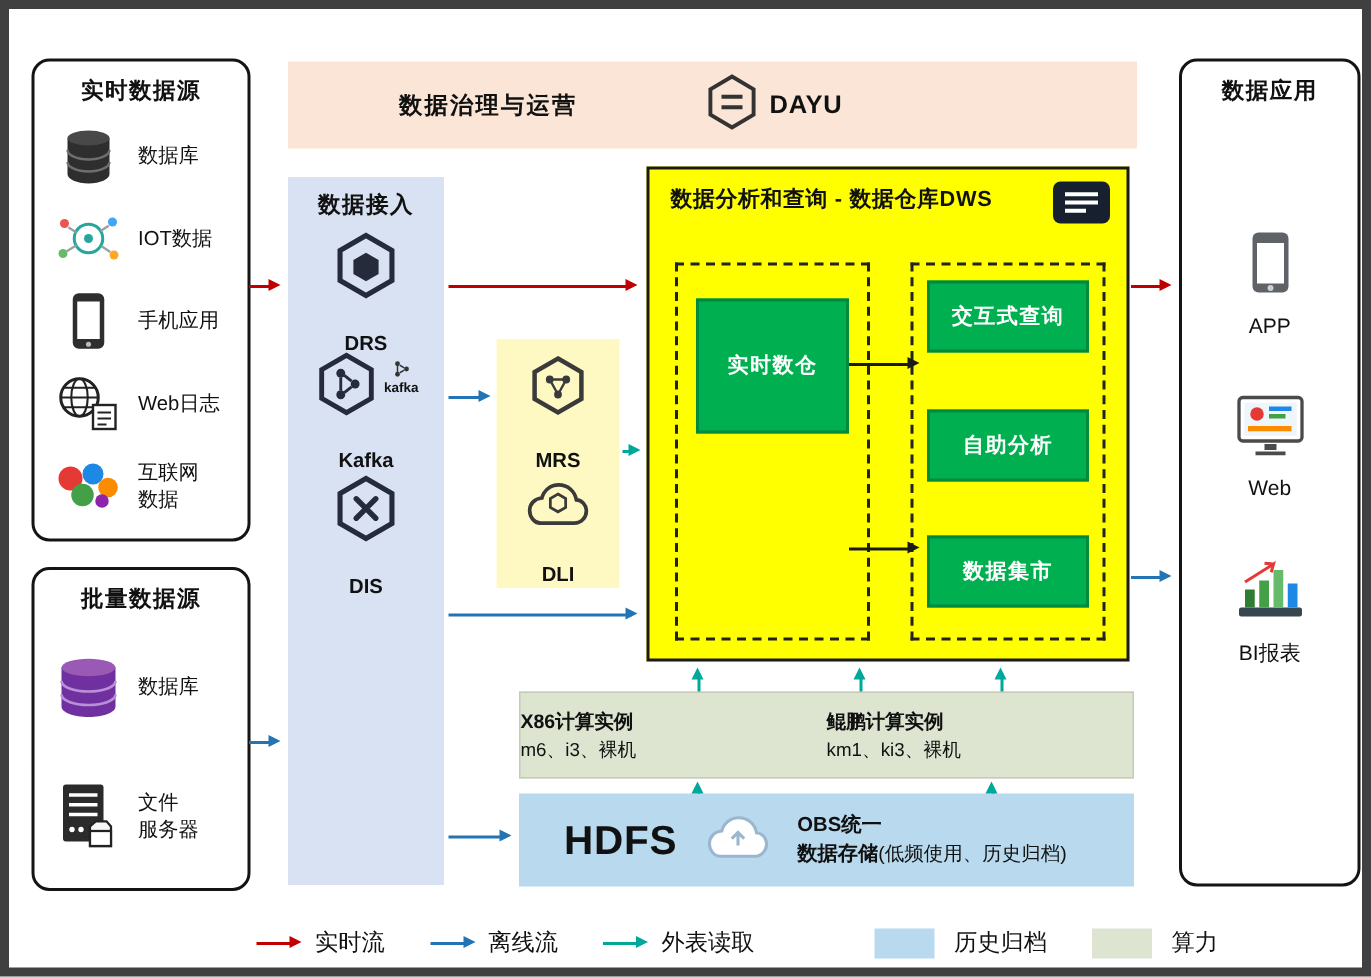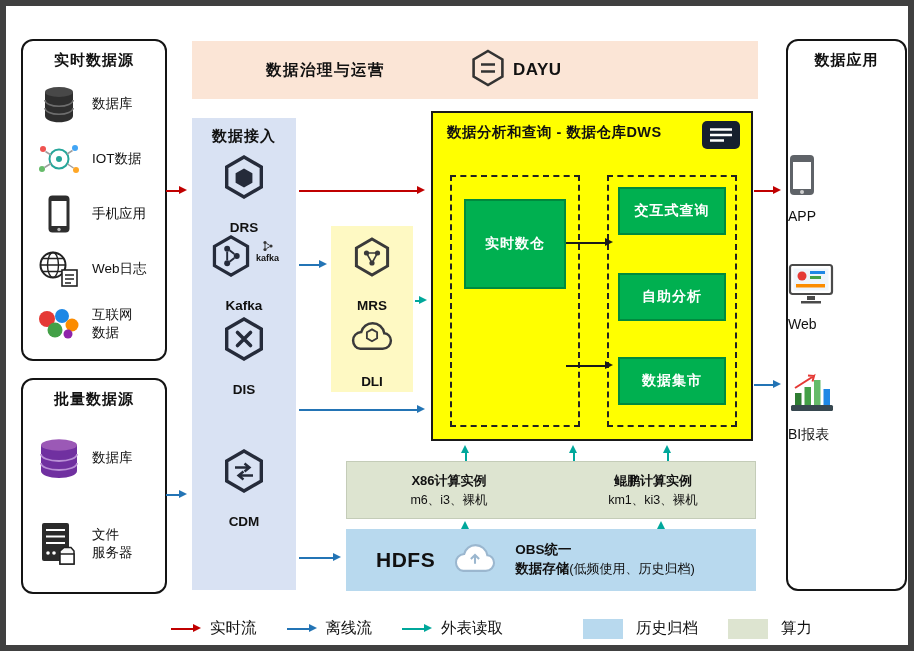--- a/index.html
+++ b/index.html
@@ -21,28 +21,28 @@
 .svclbl{font-weight:bold;font-size:13.5px;margin-top:16px}
 .krow{display:flex;align-items:flex-start;gap:3px}
 .kbadge{display:flex;flex-direction:column;align-items:center;font-size:9px;font-weight:bold;line-height:1;margin-top:6px}
 .graybox{position:absolute;background:#fef9c3}
 .dws{position:absolute;background:#ffff00;border:2px solid #1a1a1a}
 .dws .t{font-weight:bold;font-size:14.5px;padding:10px 0 0 14px;letter-spacing:.5px}
 .docicon{position:absolute;right:10px;top:7px}
 .dashed{position:absolute;border:2px dashed #222}
 .gbox{position:absolute;background:#00b050;border:2px solid #008a3e;color:#fff;font-weight:bold;font-size:14px;display:flex;align-items:center;justify-content:center;letter-spacing:1px;text-align:center}
 .compute{position:absolute;background:#dde4d0;border:1px solid #c4ccb8;display:flex}
-.chalf{flex:1;display:flex;flex-direction:column;align-items:center;justify-content:center;gap:2px}
+.chalf{flex:1;display:flex;flex-direction:column;justify-content:center;gap:2px}
 .ct{font-weight:bold;font-size:13px}
 .cs{font-size:12.5px}
 .hdfs{position:absolute;background:#b8d9ee;display:flex;align-items:center;padding-left:30px;gap:13px}
-.hdfs .h{font-weight:bold;font-size:21px;letter-spacing:.5px}
+.hdfs .h{font-weight:bold;font-size:27px;letter-spacing:.5px}
 .obs{font-size:13px;line-height:1.4}
 .obs b{font-size:13.5px}
-.appitem{position:absolute;left:0;right:0;display:flex;flex-direction:column;gap:7px}
+.appitem{position:absolute;left:0;right:0;display:flex;flex-direction:column;align-items:center;gap:7px}
 .applbl{font-size:14px}
 .ah{position:absolute;height:0;border-top:2.8px solid currentColor}
 .ah::after{content:"";position:absolute;right:-8px;top:-6px;border:4.6px solid transparent;border-left:8px solid currentColor}
 .rel{position:relative;display:inline-block;vertical-align:middle}
 .av{position:absolute;width:0;border-left:2.8px solid currentColor}
 .av::after{content:"";position:absolute;top:-8px;left:-6px;border:4.6px solid transparent;border-bottom:8px solid currentColor}
 .red{color:#c00000}.blue{color:#2374b5}.teal{color:#00a79b}.blk{color:#1a1a1a}
 .legend{position:absolute;display:flex;align-items:center;gap:30px;font-size:15.5px}
 .litem{display:flex;align-items:center;gap:13px}
 .sw{display:inline-block;width:40px;height:20px}
@@ -190,28 +190,20 @@
       </span>
       <span class="svclbl">Kafka</span>
     </div>
     <div class="svc" style="top:198px">
       <span><svg width="46" height="46" viewBox="0 0 46 46">
             <path d="M23 3 40.3 13v20L23 43 5.7 33V13Z" fill="none" stroke="#252b3a" stroke-width="3.4"></path>
             <path d="M16.5 16.5 29.5 29.5M29.5 16.5 16.5 29.5" stroke="#252b3a" stroke-width="3.6" stroke-linecap="round"></path>
           </svg></span>
       <span class="svclbl">DIS</span>
     </div>
-    <div class="svc" style="top:330px">
-      <span><svg width="46" height="46" viewBox="0 0 46 46">
-            <path d="M23 3 40.3 13v20L23 43 5.7 33V13Z" fill="none" stroke="#252b3a" stroke-width="3.4"></path>
-            <path d="M14 19.5h13M23.5 15.5l5 4-5 4" fill="none" stroke="#252b3a" stroke-width="2.4"></path>
-            <path d="M32 27.5H19M22.5 23.5l-5 4 5 4" fill="none" stroke="#252b3a" stroke-width="2.4"></path>
-          </svg></span>
-      <span class="svclbl">CDM</span>
-    </div>
   </div>
 
   <div class="graybox" style="left:325px;top:220px;width:82px;height:166px">
     <div class="svc" style="top:10px">
       <span><svg width="42" height="42" viewBox="0 0 42 42">
             <path d="M21 3 36.6 12v18L21 39 5.4 30V12Z" fill="none" stroke="#3a3a3a" stroke-width="3"></path>
             <circle cx="15.5" cy="17" r="2.6" fill="#3a3a3a"></circle>
             <circle cx="26.5" cy="17" r="2.6" fill="#3a3a3a"></circle>
             <circle cx="21" cy="27" r="2.6" fill="#3a3a3a"></circle>
             <path d="M15.5 17h11M15.5 17l5.5 10M26.5 17l-5.5 10" stroke="#3a3a3a" stroke-width="1.6"></path>

